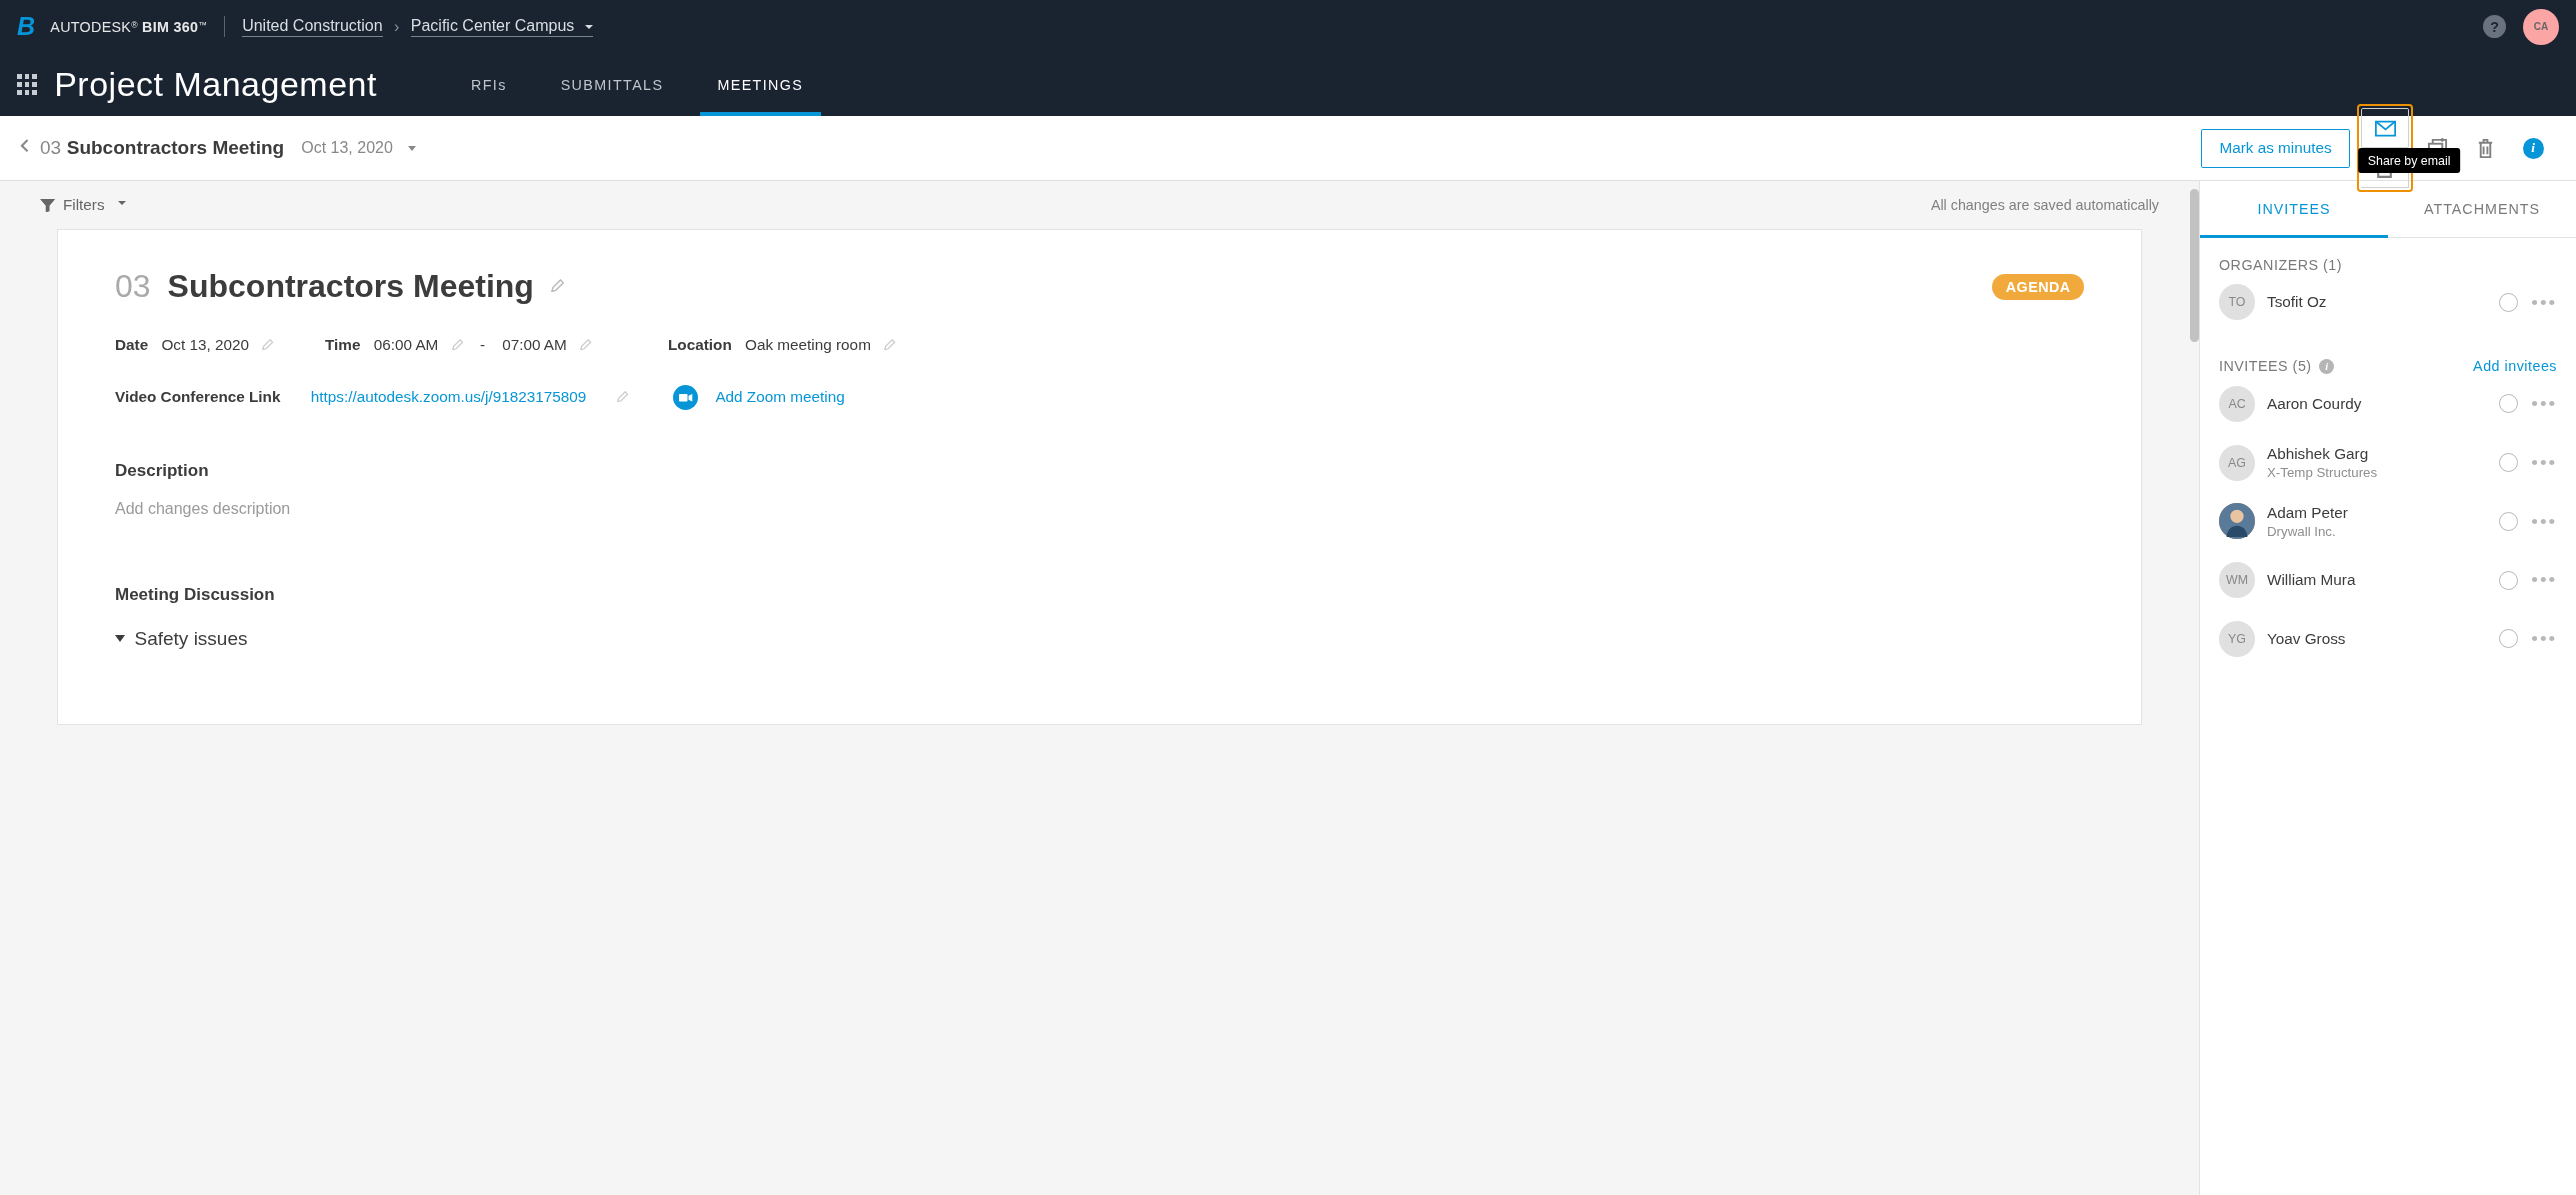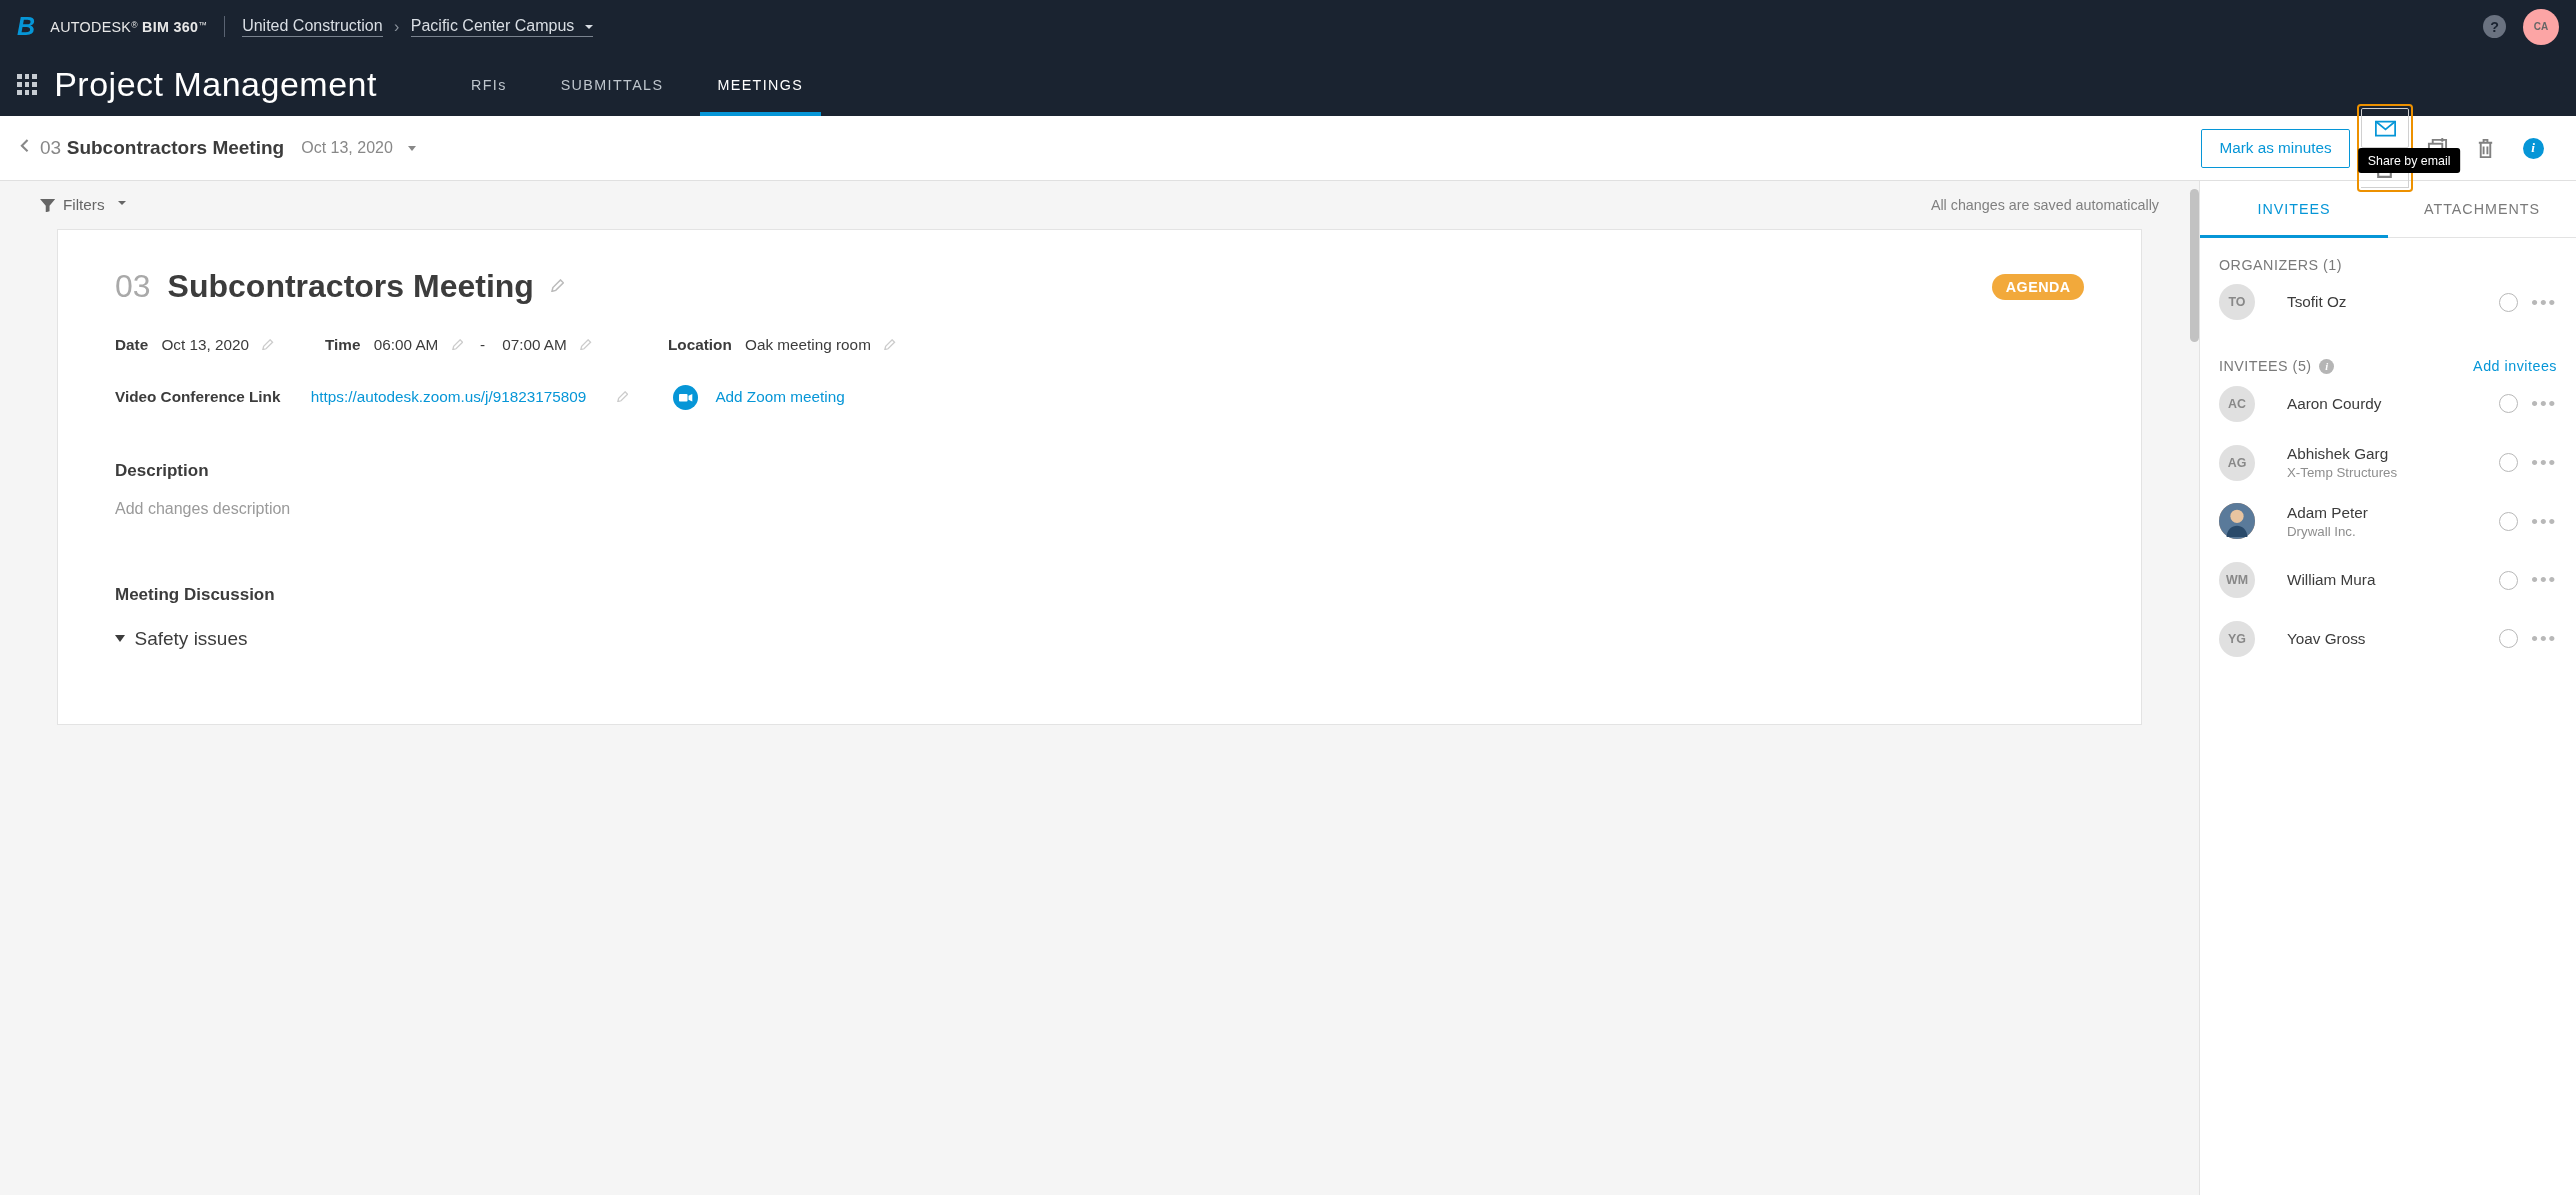--- a/index.html
+++ b/index.html
@@ -115,21 +115,21 @@
 .side-col { width:377px; background:#fff; border-left:1px solid #e3e3e3; overflow:auto; }
 .side-tabs { display:flex; height:57px; border-bottom:1px solid #e3e3e3; }
 .side-tab { flex:1; display:flex; align-items:center; justify-content:center; font-size:14.3px; letter-spacing:1px; font-weight:500; color:#7a7a7a; cursor:pointer; position:relative; }
 .side-tab.active { color:#0696d7; }
 .side-tab.active::after { content:""; position:absolute; left:0; right:0; bottom:-1px; height:2.9px; background:#0696d7; }
 .side-section { padding:19px 19px 7.6px; }
 .side-head { color:#7a7a7a; font-size:14.3px; letter-spacing:0.5px; font-weight:500; display:flex; align-items:center; gap:7.6px; }
 .info-dot { width:15.3px; height:15.3px; border-radius:50%; background:#b5b5b5; color:#fff; display:inline-flex; align-items:center; justify-content:center; font-style:italic; font-family:Georgia,serif; font-size:10.5px; font-weight:700; }
 .add-link { margin-left:auto; color:#0696d7; font-size:14.3px; font-weight:500; cursor:pointer; }
 .person-row { display:flex; align-items:center; padding:11.4px 0; }
-.avatar-sm { width:36px; height:36px; border-radius:50%; background:#e0e0e0; color:#888; display:flex; align-items:center; justify-content:center; font-weight:700; font-size:12.4px; margin-right:32px; flex-shrink:0; }
+.avatar-sm { width:36px; height:36px; border-radius:50%; background:#e0e0e0; color:#888; display:flex; align-items:center; justify-content:center; font-weight:400; font-size:12.4px; margin-right:12px; flex-shrink:0; }
 .avatar-sm.photo { background:#d99b6a; }
 .avatar-sm.photo svg { width:36px; height:36px; }
 .pname { font-size:15.3px; font-weight:500; color:#3c3c3c; }
 .pcomp { font-size:13.3px; color:#8e8e8e; margin-top:1.9px; }
 .ring { width:19px; height:19px; border:1.9px solid #b8b8b8; border-radius:50%; margin-left:auto; cursor:pointer; }
 .dots3 { color:#b8b8b8; font-size:19px; letter-spacing:1.9px; margin-left:13.3px; cursor:pointer; line-height:9.5px; }
 </style>
 </head>
 <body>
 

